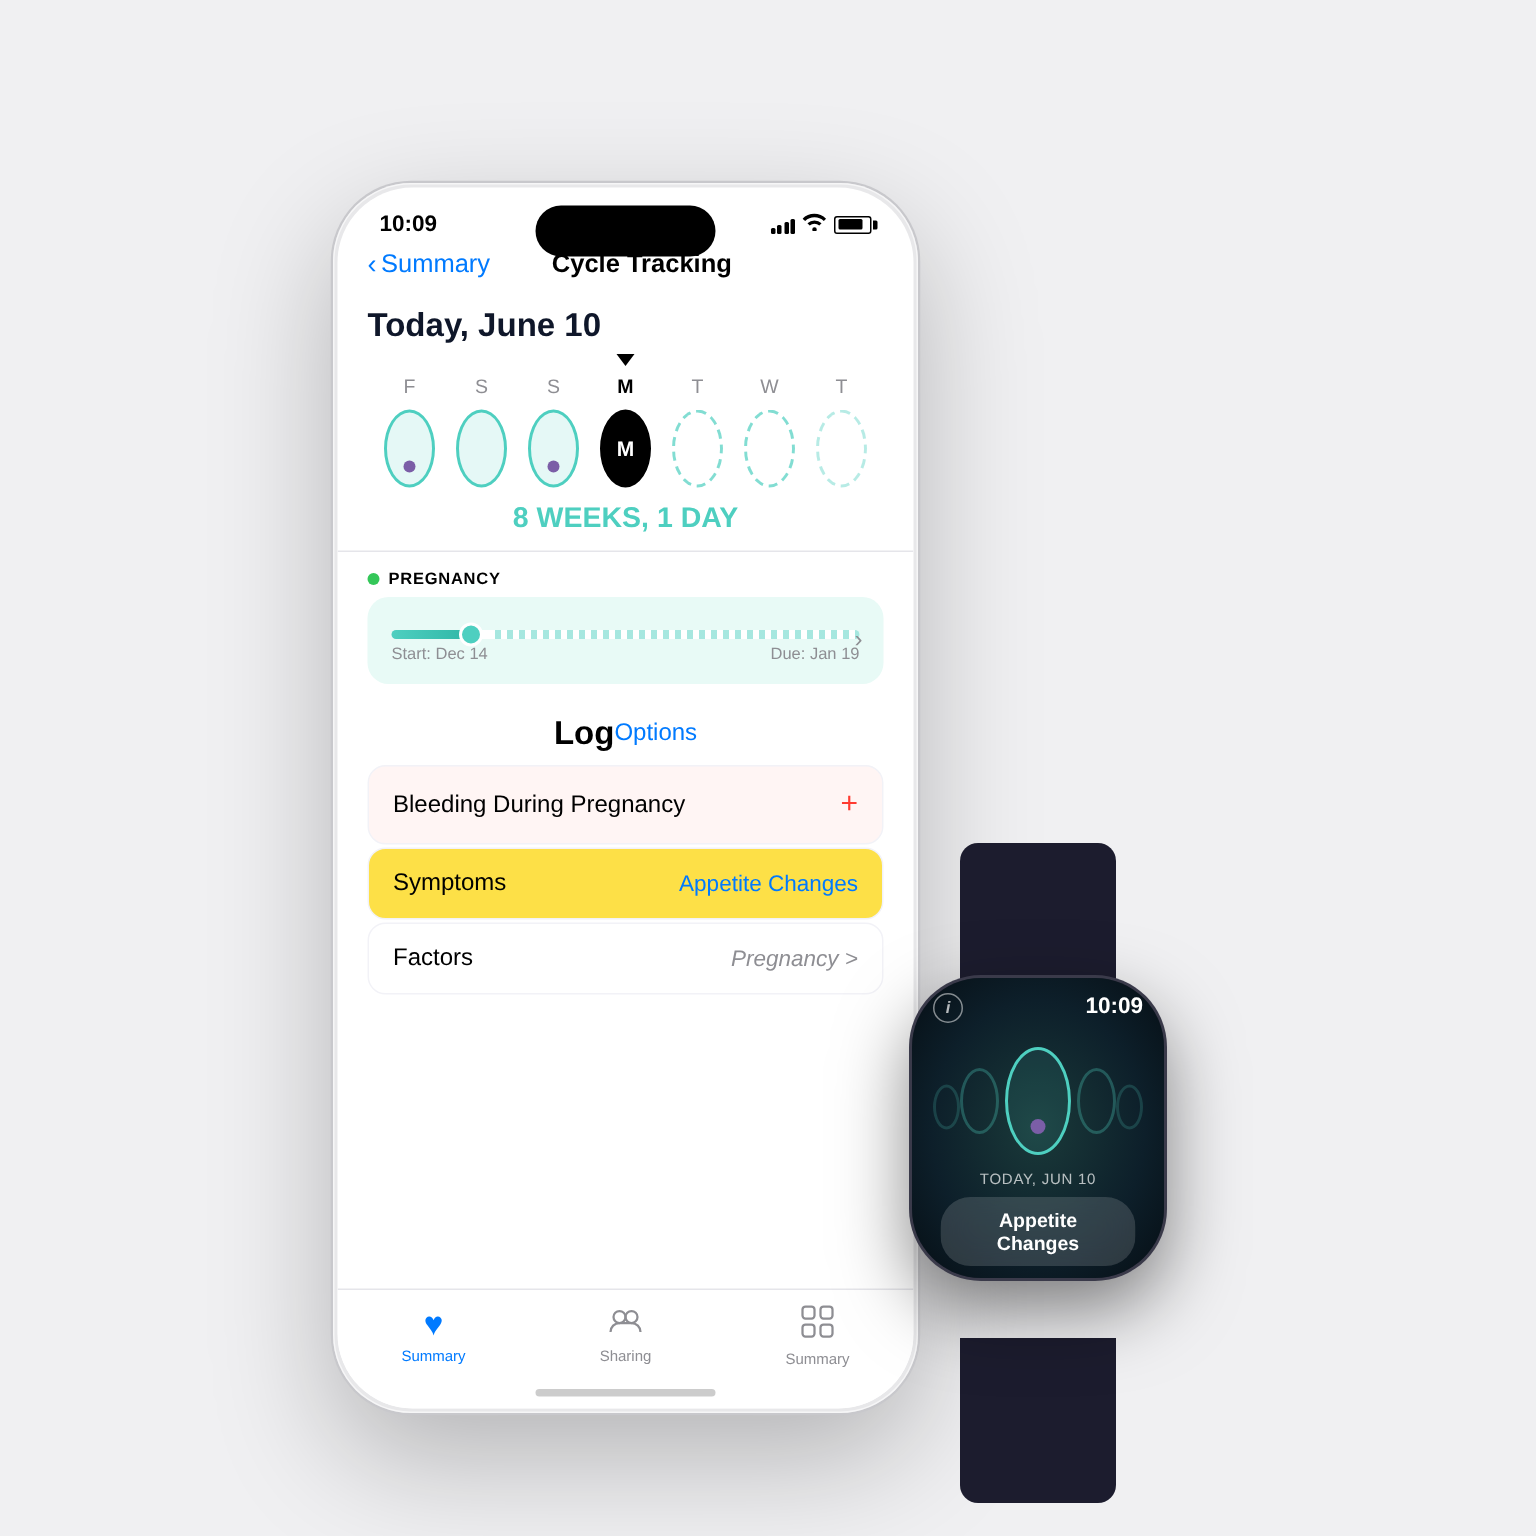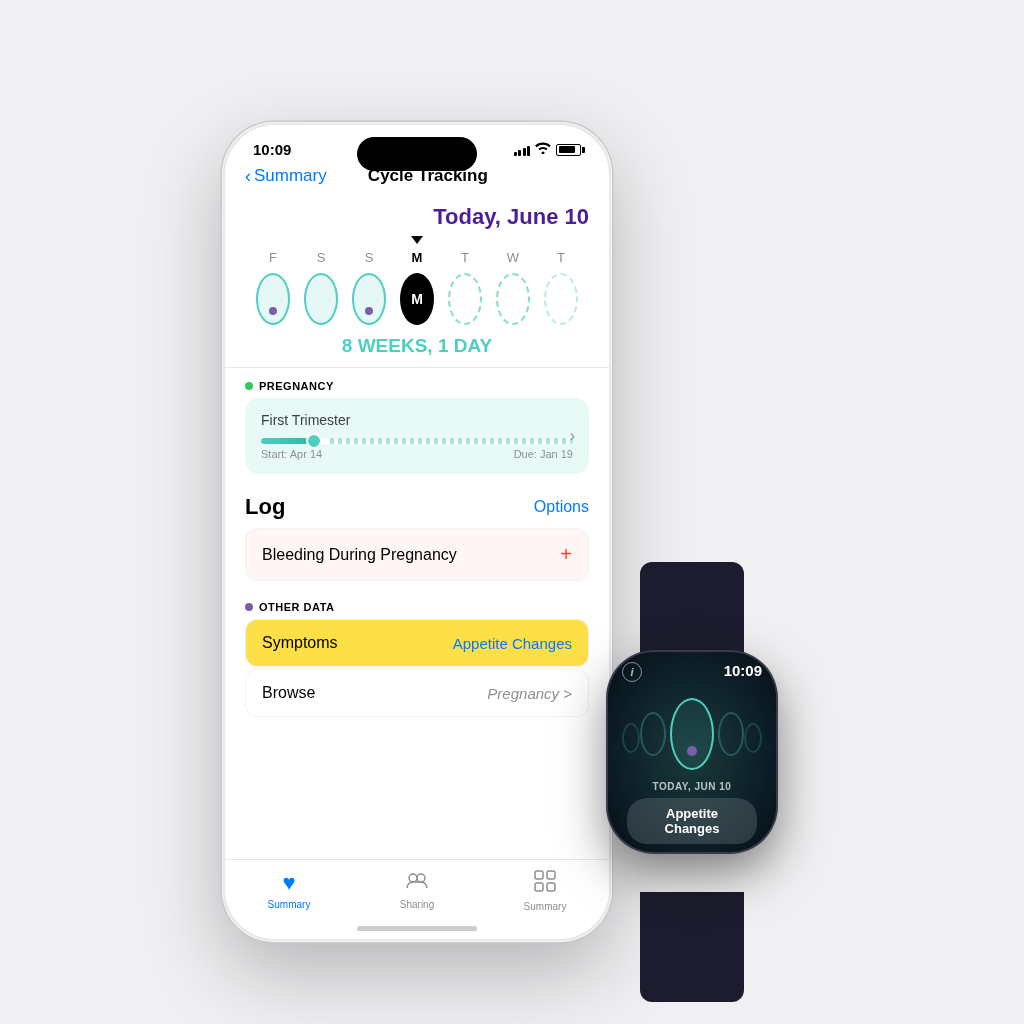--- a/index.html
+++ b/index.html
@@ -152,24 +152,24 @@
     }
 
     
     .content {
       padding: 0 20px;
       overflow: hidden;
     }
 
     
     .date-header {
-      text-align: right;
+      text-align: left;
       font-size: 22px;
       font-weight: 700;
-      color: #4c1d95;
+      color: #0f172a;
       padding: 10px 0 6px;
     }
 
     
     .calendar-strip {
       padding: 0 4px;
     }
     .calendar-days-row {
       display: flex;
       justify-content: space-around;
@@ -354,21 +354,21 @@
       display: flex;
       justify-content: space-between;
       font-size: 11px;
       color: #8e8e93;
       margin-top: 4px;
     }
 
     
     .log-header {
       display: flex;
-      justify-content: space-between;
+      justify-content: center;
       align-items: center;
       padding: 12px 0 8px;
     }
     .log-title {
       font-size: 22px;
       font-weight: 700;
     }
     .log-options {
       font-size: 16px;
       color: #007AFF;
@@ -567,21 +567,21 @@
       padding-bottom: 12px;
     }
     .watch-oval-dot {
       width: 10px; height: 10px;
       border-radius: 50%;
       background: #7B5EA7;
     }
 
     .watch-date {
       font-size: 10px;
-      font-weight: 700;
+      font-weight: 400;
       color: rgba(255,255,255,0.7);
       letter-spacing: 0.5px;
       text-transform: uppercase;
       margin-bottom: 6px;
     }
 
     .watch-pill {
       background: rgba(255,255,255,0.15);
       border-radius: 20px;
       padding: 8px 14px;
@@ -689,57 +689,52 @@
         </div>
 
         <div class="divider"></div>
 
         <div class="section-header">
           <div class="dot-green"></div>
           <span>PREGNANCY</span>
         </div>
 
         <div class="pregnancy-card">
-          <div class="pregnancy-trimester">First Trimester</div>
           <div class="progress-bar-container">
             <div class="progress-track">
               <div class="progress-fill"></div>
               <div class="progress-remaining"></div>
             </div>
           </div>
           <div class="progress-labels">
-            <span>Start: Apr 14</span>
+            <span>Start: Dec 14</span>
             <span>Due: Jan 19</span>
           </div>
           <div class="pregnancy-card-arrow">›</div>
         </div>
 
         <div class="log-header">
           <span class="log-title">Log</span>
           <span class="log-options">Options</span>
         </div>
 
 
         <div class="log-item bleeding-bg">
           <span class="log-item-label">Bleeding During Pregnancy</span>
           <span class="log-item-plus">+</span>
         </div>
 
-        <div class="section-header" style="margin-top:8px">
-          <div class="dot-purple"></div>
-          <span>OTHER DATA</span>
-        </div>
 
         <div class="log-item symptoms-bg">
           <span class="log-item-label">Symptoms</span>
           <span class="log-item-value">Appetite Changes</span>
         </div>
 
         <div class="log-item" style="margin-top:2px">
-          <span class="log-item-label">Browse</span>
+          <span class="log-item-label">Factors</span>
           <span class="log-item-value gray">Pregnancy &gt;</span>
         </div>
 
       </div>
 
       <div class="tab-bar">
         <div class="tab-item">
           <span class="tab-icon active">♥</span>
           <span class="tab-label active">Summary</span>
         </div>

